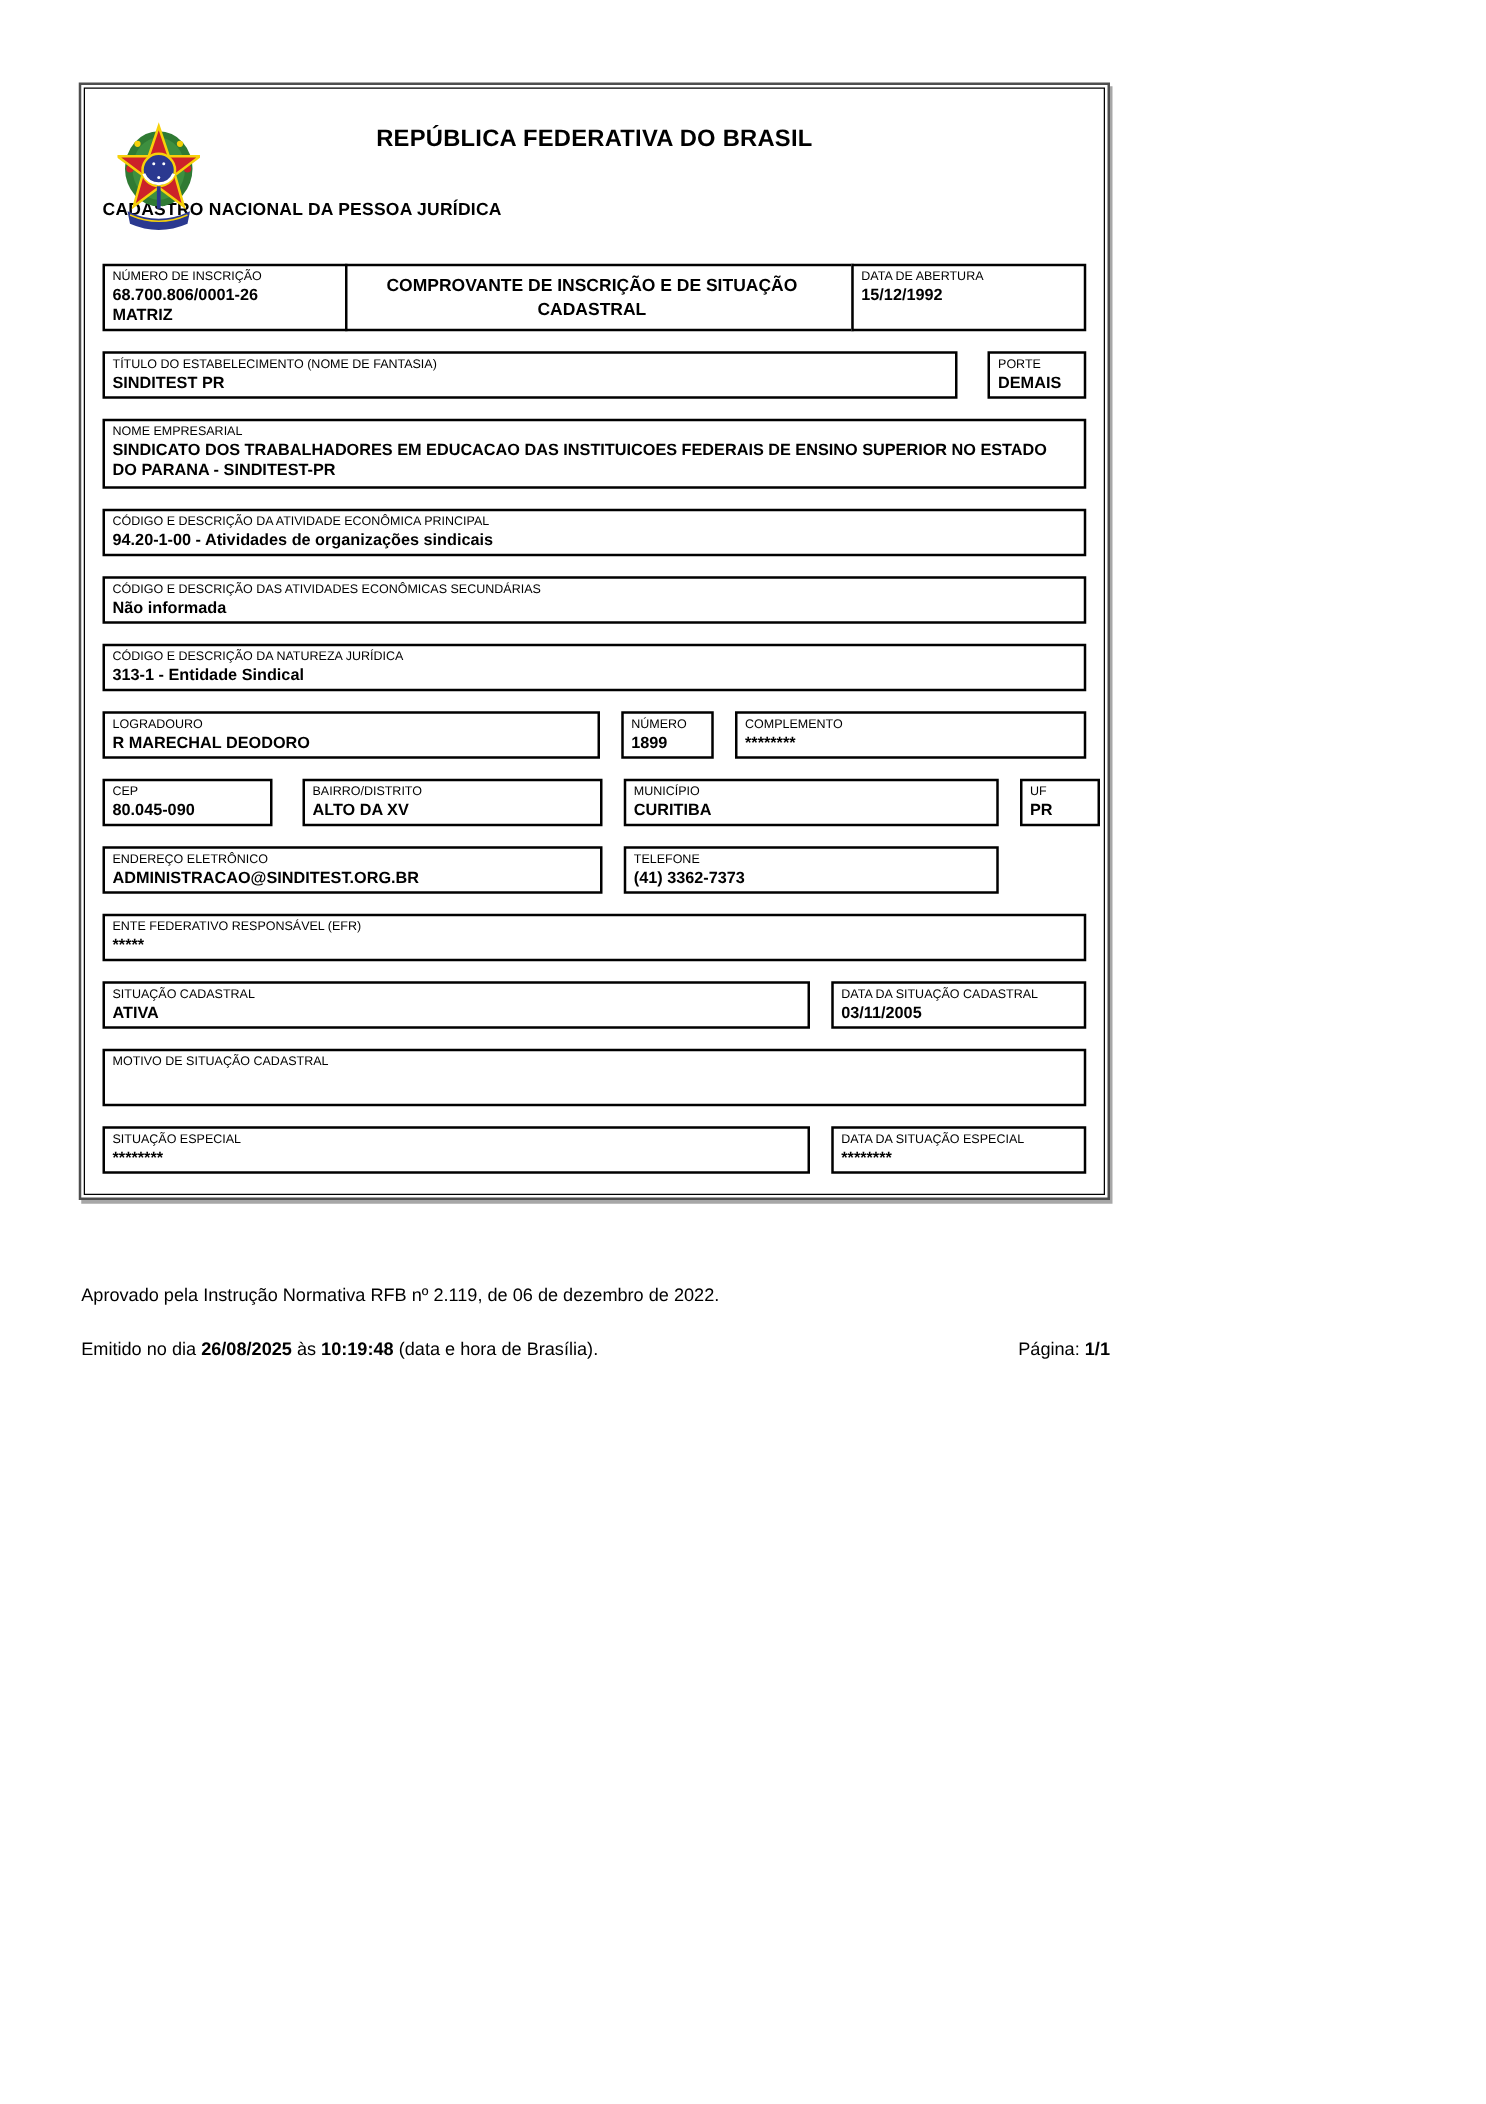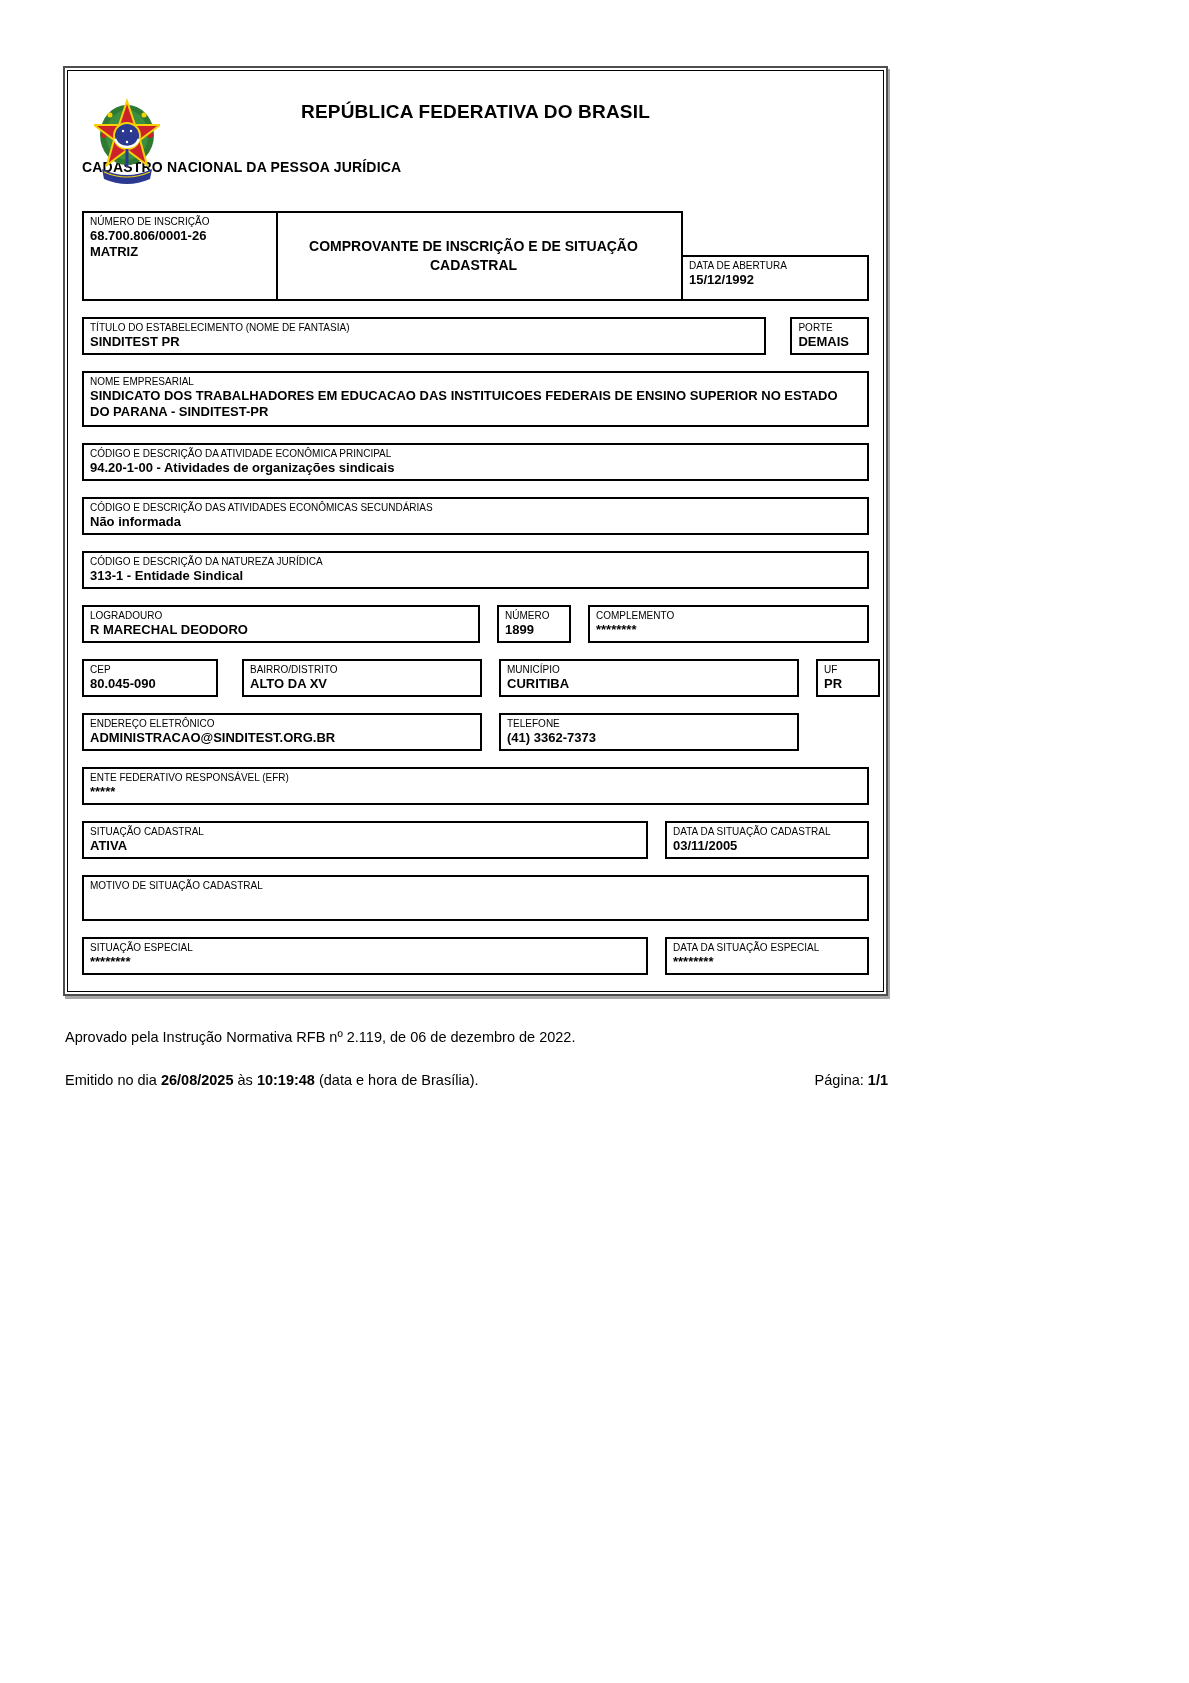--- a/index.html
+++ b/index.html
@@ -23,21 +23,21 @@
   .gap{width:17px;flex:0 0 auto;}
   .gap-wide{width:24px;flex:0 0 auto;}
   .box{border:2px solid #000;padding:2px 18px 3px 6px;background:#fff;box-sizing:border-box;min-height:38px;}
   .lbl{font-size:10px;line-height:13px;white-space:nowrap;overflow:hidden;}
   .val{font-size:13px;line-height:16px;font-weight:bold;}
   
   .joined{display:flex;margin-top:4px;}
   .joined .box{min-height:46px;}
   .cell-mid{flex:1;margin-left:-2px;display:flex;align-items:center;justify-content:center;}
   .cell-mid .big{font-size:14px;font-weight:bold;text-align:center;line-height:19px;padding:2px 14px;}
-  .cell-right{margin-left:-2px;margin-top:44px;}
+  .cell-right{margin-left:-2px;}
   .w-num{flex:0 0 196px;}
   .w-abre{flex:0 0 188px;}
   .grow{flex:1;}
   .w-porte{flex:0 0 77px;}
   .w-logr{flex:0 0 398px;}
   .w-nro{flex:0 0 74px;}
   .w-cep{flex:0 0 136px;}
   .w-bai{flex:0 0 240px;}
   .w-mun{flex:0 0 300px;}
   .w-uf{flex:0 0 64px;}

